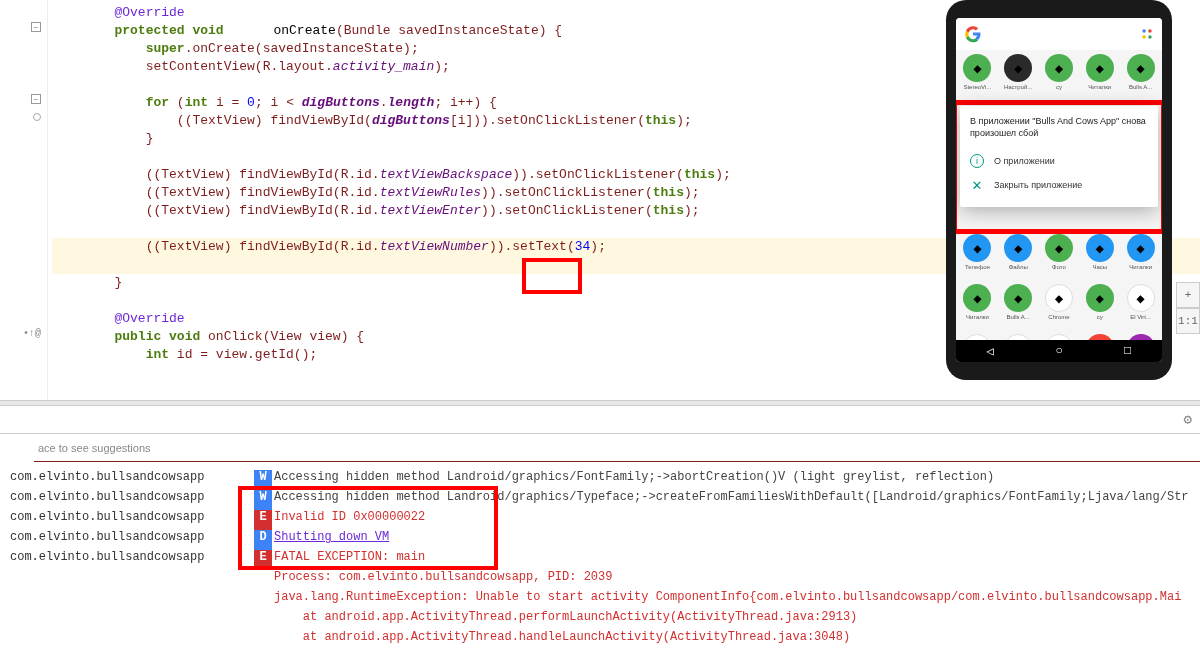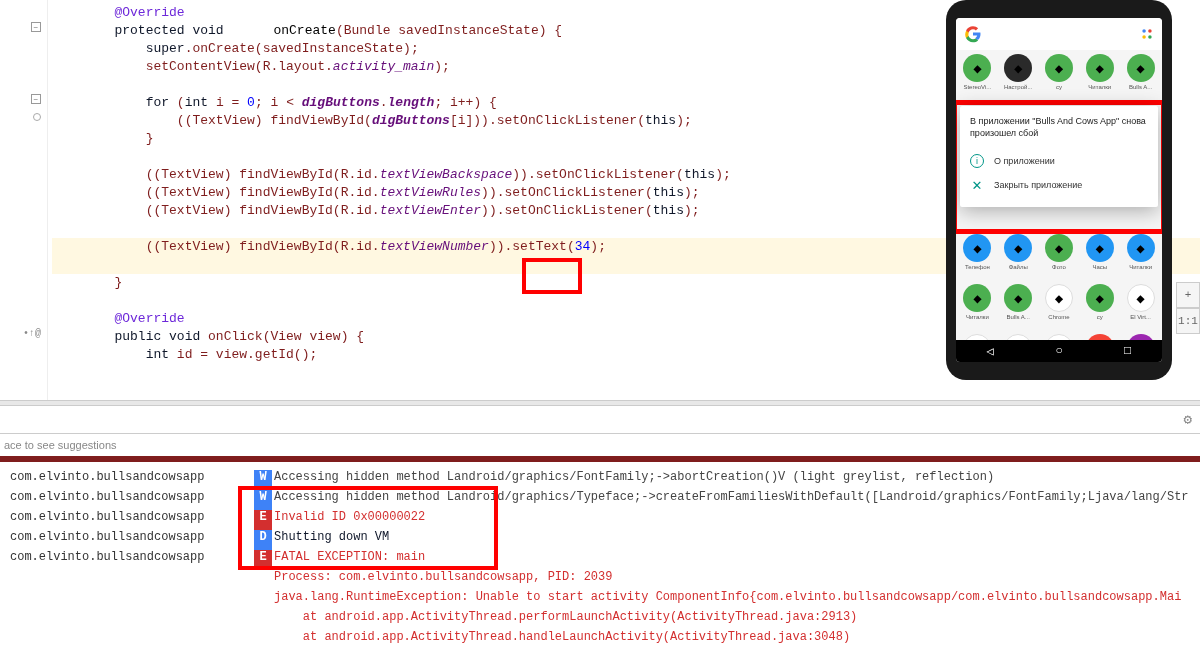--- a/index.html
+++ b/index.html
@@ -6,21 +6,21 @@
 body { font-family:Consolas,'Courier New',monospace; font-size:13px; background:#fff; width:1200px; height:648px; overflow:hidden; position:relative; }
 .editor-wrap { display:flex; height:400px; }
 .gutter { width:48px; background:#fff; border-right:1px solid #eee; }
 .gutter .g-row { height:18px; display:flex; align-items:center; justify-content:flex-end; padding-right:6px; }
 .gutter .fold { width:10px; height:10px; border:1px solid #999; display:flex; align-items:center; justify-content:center; font-size:8px; color:#777; cursor:pointer; }
 .gutter .circ { width:8px; height:8px; border:1px solid #aaa; border-radius:50%; }
 .gutter .at { font-size:10px; color:#888; }
 .code-area { flex:1; padding-top:4px; padding-left:4px; background:#fff; position:relative; overflow:hidden; }
 .code-line { height:18px; line-height:18px; white-space:pre; }
 .hl-yellow { background:#fff8e1; }
-.kw { color:#0f172a; font-weight:normal; }
+.kw { color:#4d7c0f; font-weight:bold; }
 .ann { color:#6d28d9; }
 .fld { color:#660e7a; font-weight:bold; font-style:italic; }
 .fld2 { color:#660e7a; font-style:italic; }
 .mth { color:#000;margin-left:42px; }
 .num { color:#0000ff; }
 .var { color:#7f1d1d; }
 .redbox1 { position:absolute; border:4px solid #ff0000; left:474px; top:258px; width:60px; height:36px; z-index:5; }
 .emulator { position:absolute; right:28px; top:0; width:226px; height:380px; }
 .phone-frame { width:100%; height:100%; background:#1a1a1a; border-radius:20px; padding:18px 10px; position:relative; }
 .phone-screen { width:100%; height:100%; background:#f5f5f5; border-radius:4px; position:relative; overflow:hidden; }
@@ -41,34 +41,34 @@
 .dialog-opt .di-x { width:14px; height:14px; display:flex; align-items:center; justify-content:center; font-size:13px; color:#009688; border:none; }
 .app-grid-bottom { position:absolute; top:212px; left:0; right:0; display:flex; flex-wrap:wrap; padding:4px; gap:6px; justify-content:space-around; }
 .nav-bar { position:absolute; bottom:0; left:0; right:0; height:22px; background:#000; display:flex; align-items:center; justify-content:space-around; }
 .nav-bar .nav-btn { color:#fff; font-size:12px; }
 .right-tools { position:absolute; right:0; top:282px; width:24px; }
 .right-tools .tool { height:26px; display:flex; align-items:center; justify-content:center; border:1px solid #ccc; background:#f5f5f5; font-size:11px; color:#666; cursor:pointer; }
 .panel-divider { height:6px; background:#e8e8e8; border-top:1px solid #ccc; border-bottom:1px solid #ccc; cursor:ns-resize; }
 .bottom-panel { height:242px; display:flex; flex-direction:column; }
 .panel-header { height:28px; border-bottom:1px solid #ccc; display:flex; align-items:center; padding:0 8px; position:relative; }
 .panel-header .gear { position:absolute; right:8px; color:#888; font-size:14px; cursor:pointer; }
-.suggest-row { height:28px; border-bottom:6px solid #7f1d1d; display:flex; align-items:center; padding:0 4px; font-size:11px; color:#888; font-family:'Segoe UI',Arial; }
+.suggest-row { height:28px; border-bottom:1px solid #7f1d1d; display:flex; align-items:center; padding:0 4px; font-size:11px; color:#888; font-family:'Segoe UI',Arial;margin-left:34px; }
 .log-area { flex:1; display:flex; overflow:hidden; position:relative; }
 .log-pkg-col { width:230px; padding-top:8px; }
 .log-pkg { height:20px; padding-left:10px; font-size:12px; color:#333; }
 .log-level-col { width:24px; padding-top:8px; padding-left:24px; }
 .log-level { height:20px; width:18px; text-align:center; font-size:12px; font-weight:bold; }
 .lvl-w { background:#3e82f7; color:#fff; }
 .lvl-e { background:#d32f2f; color:#fff; }
 .lvl-d { background:#3e82f7; color:#fff; }
 .log-msg-col { flex:1; padding-top:8px; padding-left:20px; overflow:hidden; }
 .log-msg { height:20px; font-size:12px; white-space:pre; }
 .wm { color:#444; }
 .em { color:#d32f2f; }
-.dm { color:#0f172a; }
+.dm { color:#6d28d9;text-decoration:underline; }
 .log-redbox { position:absolute; border:4px solid #ff0000; left:238px; top:24px; width:260px; height:84px; z-index:5; }
 .ic-dark { background:#2a2a2a; }
 .ic-white { background:#fff; border:1px solid #ddd; }
 .ic-red { background:#f44336; }
 .ic-blue { background:#2196f3; }
 .ic-purple { background:#9c27b0; }
 </style>
 </head>
 <body>
 

